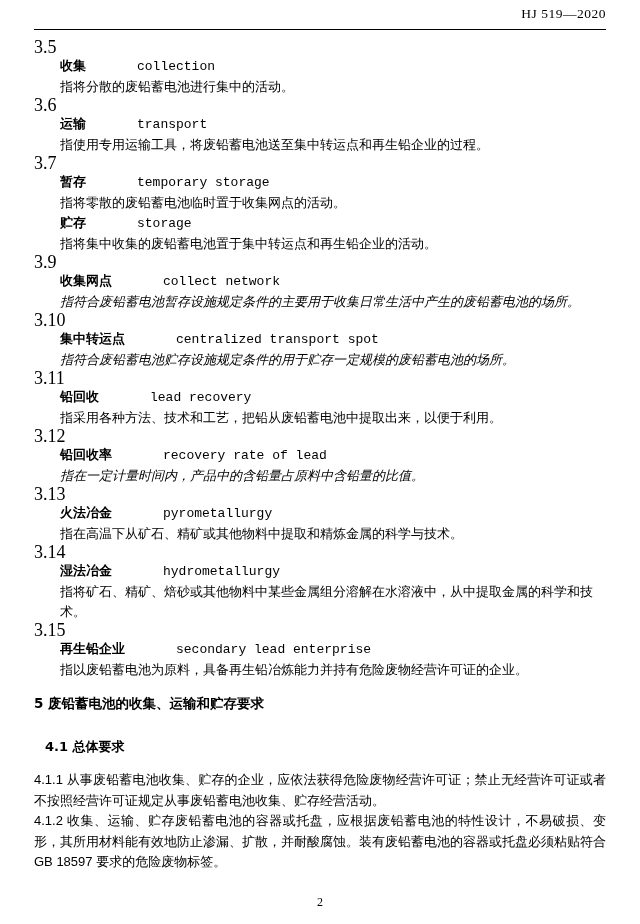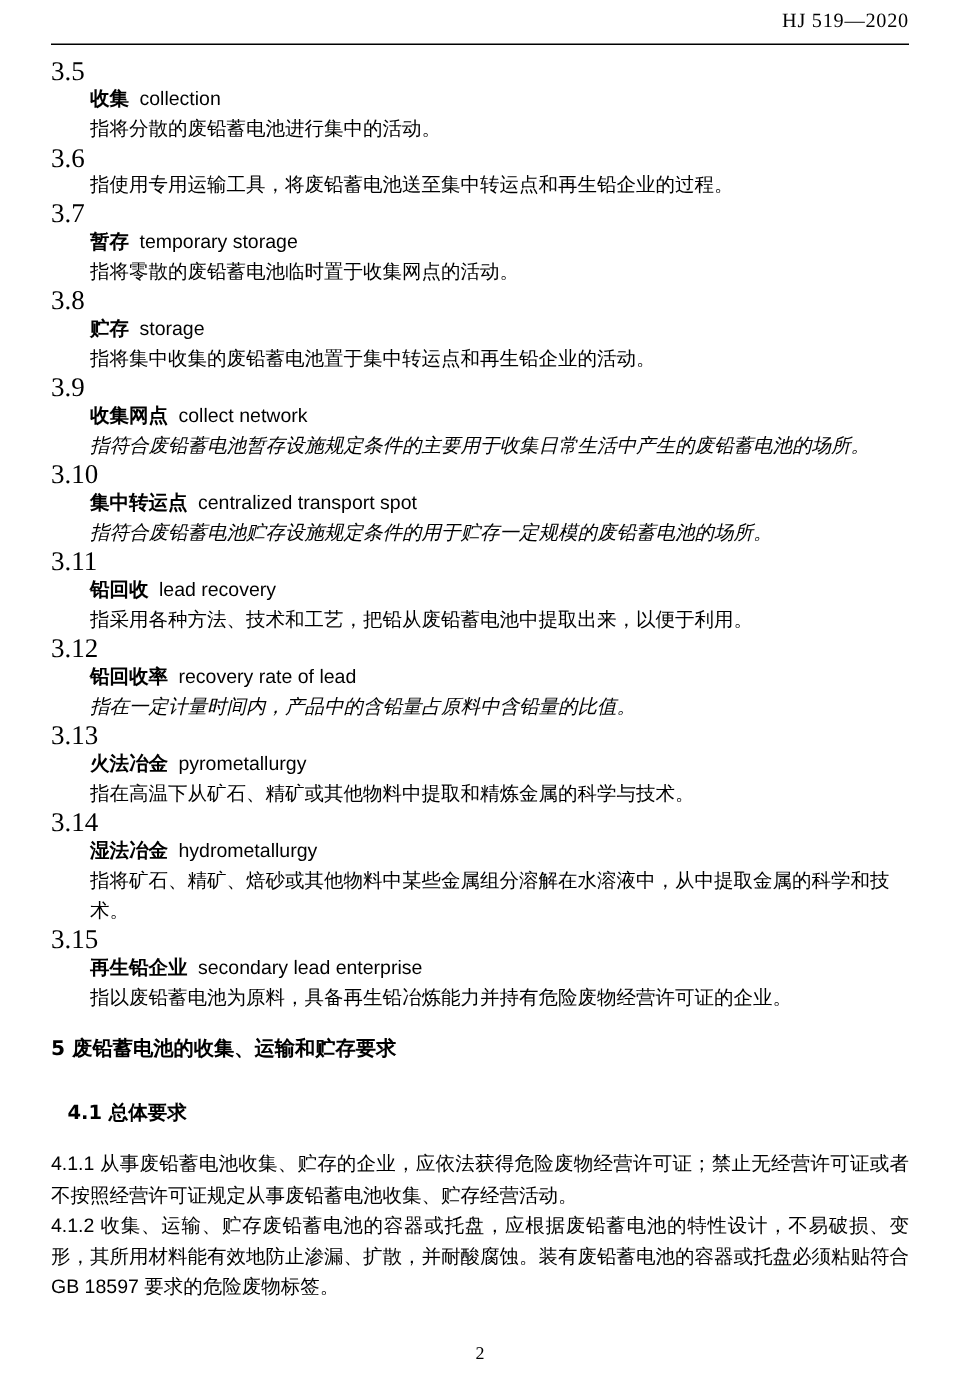--- a/index.html
+++ b/index.html
@@ -58,23 +58,24 @@
     padding-left: 26px;
     line-height: 20px;
     font-size: 13px;
   }
   .term-cn {
     font-family: "DejaVu Sans", "Liberation Sans", sans-serif;
     font-weight: bold;
     font-size: 13px;
   }
   .term-en {
-    font-family: Liberation Sans, sans-serif;
+    font-family: Liberation Mono, monospace;
     font-size: 13px;
     padding-left: 7px;
+    margin-left: 44px;
   }
   .def-line {
     margin: 0;
     padding-left: 26px;
     line-height: 20px;
     font-size: 13px;
     font-family: "DejaVu Sans", "Liberation Sans", sans-serif;
   }
   .def-line.italic {
     font-style: italic;
@@ -128,31 +129,31 @@
   <div class="terms">
 
     <div class="clause">
       <p class="clause-num">3.5</p>
       <p class="term-line"><span class="term-cn">收集</span><span class="term-en">collection</span></p>
       <p class="def-line">指将分散的废铅蓄电池进行集中的活动。</p>
     </div>
 
     <div class="clause">
       <p class="clause-num">3.6</p>
+      <p class="term-line"><span class="term-cn">运输</span><span class="term-en">transport</span></p>
       <p class="def-line">指使用专用运输工具，将废铅蓄电池送至集中转运点和再生铅企业的过程。</p>
     </div>
 
     <div class="clause">
       <p class="clause-num">3.7</p>
       <p class="term-line"><span class="term-cn">暂存</span><span class="term-en">temporary storage</span></p>
       <p class="def-line">指将零散的废铅蓄电池临时置于收集网点的活动。</p>
     </div>
 
     <div class="clause">
-      <p class="clause-num">3.8</p>
       <p class="term-line"><span class="term-cn">贮存</span><span class="term-en">storage</span></p>
       <p class="def-line">指将集中收集的废铅蓄电池置于集中转运点和再生铅企业的活动。</p>
     </div>
 
     <div class="clause">
       <p class="clause-num">3.9</p>
       <p class="term-line"><span class="term-cn">收集网点</span><span class="term-en">collect network</span></p>
       <p class="def-line italic">指符合废铅蓄电池暂存设施规定条件的主要用于收集日常生活中产生的废铅蓄电池的场所。</p>
     </div>
 

